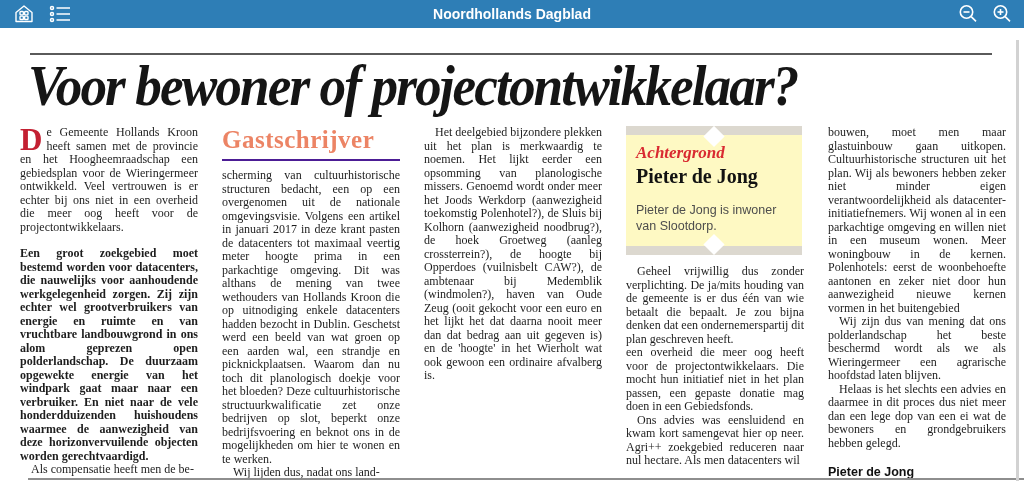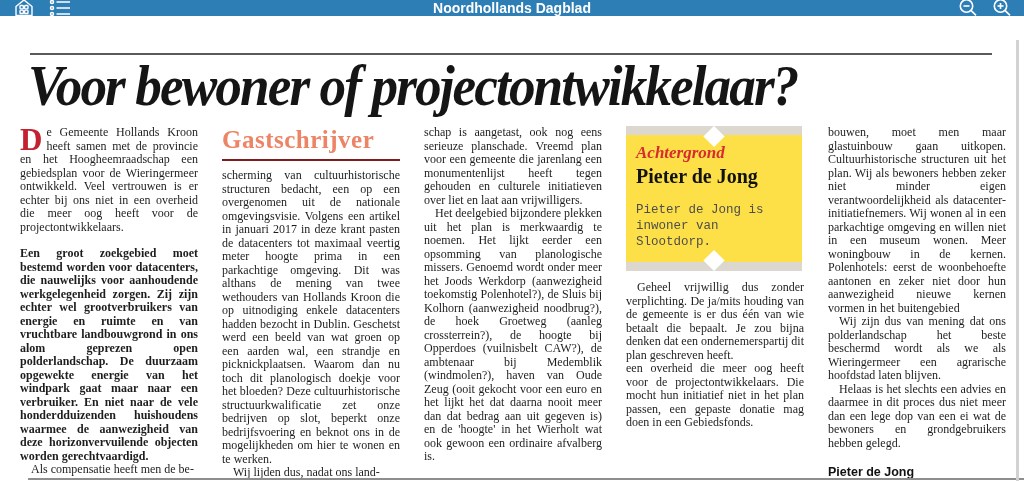--- a/index.html
+++ b/index.html
@@ -10,21 +10,21 @@
     --band:#dcd8cf;
     --ink:#1d1d1d;
     --rule:#8e8e8e;
   }
   *{box-sizing:border-box;margin:0;padding:0;}
   html,body{width:1024px;height:481px;overflow:hidden;background:#ffffff;}
   body{font-family:"Liberation Serif",serif;position:relative;}
 
   
   .topbar{
-    position:absolute;top:0;left:0;width:1024px;height:16px;
+    position:absolute;top:0;left:0;width:1024px;height:28px;
     background:var(--topbar-bg);display:flex;align-items:center;
   }
   .topbar .icon-btn{
     width:28px;height:26px;border:none;background:transparent;cursor:pointer;
     display:flex;align-items:center;justify-content:center;padding:0;
   }
   .topbar .left-icons{display:flex;gap:8px;margin-left:10px;}
   .topbar .right-icons{display:flex;gap:6px;margin-left:auto;margin-right:8px;}
   .topbar-title{
     position:absolute;left:0;right:0;text-align:center;
@@ -58,43 +58,43 @@
   .dropcap{
     float:left;color:var(--accent-red);font-weight:bold;
     font-size:31px;line-height:26px;padding:1px 4px 0 0;
   }
 
   
   .kicker{
     font-family:"Liberation Serif",serif;font-weight:bold;
     font-size:25px;line-height:27px;color:var(--accent-coral);
     letter-spacing:0.5px;
-    border-bottom:2px solid #7f1d1d;padding-bottom:6px;margin-bottom:8px;
+    border-bottom:2px solid #4c1d95;padding-bottom:6px;margin-bottom:8px;
   }
 
   
   .infobox{width:176px;margin-bottom:10px;}
   .band{position:relative;height:9px;background:var(--band);overflow:visible;}
   .band .notch{
     position:absolute;left:50%;width:15px;height:15px;background:#ffffff;
     transform:translateX(-50%) rotate(45deg);
   }
   .band-top .notch{top:3px;}
   .band-bottom .notch{bottom:3px;}
-  .infobox-body{padding:8px 4px 12px 10px;background:#fde047;}
+  .infobox-body{padding:8px 4px 12px 10px;background:#fef9c3;}
   .infobox-label{
     font-family:"Liberation Serif",serif;font-style:italic;font-weight:bold;
     font-size:17px;line-height:20px;color:var(--label-red);
   }
   .infobox-author{
     font-family:"Liberation Serif",serif;font-weight:bold;
     font-size:20px;line-height:23px;color:#121212;margin-top:2px;
   }
   .infobox-bio{
-    font-family:Liberation Mono, monospace;font-size:12.5px;line-height:16px;
+    font-family:Liberation Sans, sans-serif;font-size:12.5px;line-height:16px;
     color:#4d4d4d;margin-top:14px;width:150px;
   }
 
   .signature{
     font-family:"Liberation Sans",sans-serif;font-weight:bold;
     font-size:12.5px;color:#111;margin-top:15px;
   }
 
   
   .bottom-rule{position:absolute;left:28px;right:0;top:438px;height:2px;background:var(--rule);}
@@ -165,40 +165,40 @@
       <p class="para indent">Als compensatie heeft men de be-</p>
     </div>
 
     <div class="col">
       <h2 class="kicker">Gastschrijver</h2>
       <p class="para">scherming van cultuurhistorische structuren bedacht, een op een overgenomen uit de nationale omgevingsvisie. Volgens een artikel in januari 2017 in deze krant pasten de datacenters tot maximaal veertig meter hoogte prima in een parkachtige omgeving. Dit was althans de mening van twee wethouders van Hollands Kroon die op uitnodiging enkele datacenters hadden bezocht in Dublin. Geschetst werd een beeld van wat groen op een aarden wal, een strandje en picknickplaatsen. Waarom dan nu toch dit planologisch doekje voor het bloeden? Deze cultuurhistorische structuurkwalificatie zet onze bedrijven op slot, beperkt onze bedrijfsvoering en beknot ons in de mogelijkheden om hier te wonen en te werken.</p>
       <p class="para indent">Wij lijden dus, nadat ons land-</p>
     </div>
 
     <div class="col">
-      <p class="para">schap is aangetast, ook nog eens serieuze planschade. Vreemd plan voor een gemeente die jarenlang een monumentenlijst heeft tegen gehouden en culturele initiatieven over liet en laat aan vrijwilligers.</p>
       <p class="para indent">Het deelgebied bijzondere plekken uit het plan is merkwaardig te noemen. Het lijkt eerder een opsomming van planologische missers. Genoemd wordt onder meer het Joods Werkdorp (aanwezigheid toekomstig Polenhotel?), de Sluis bij Kolhorn (aanwezigheid noodbrug?), de hoek Groetweg (aanleg crossterrein?), de hoogte bij Opperdoes (vuilnisbelt CAW?), de ambtenaar bij Medemblik (windmolen?), haven van Oude Zeug (ooit gekocht voor een euro en het lijkt het dat daarna nooit meer dan dat bedrag aan uit gegeven is) en de 'hoogte' in het Wierholt wat ook gewoon een ordinaire afvalberg is.</p>
     </div>
 
     <div class="col">
       <aside class="infobox">
         <div class="band band-top">
             <span class="notch"></span>
           </div>
         <div class="infobox-body">
           <div class="infobox-label">Achtergrond</div>
           <div class="infobox-author">Pieter de Jong</div>
           <div class="infobox-bio">Pieter de Jong is inwoner van Slootdorp.</div>
         </div>
         <div class="band band-bottom">
             <span class="notch"></span>
           </div>
       </aside>
       <p class="para indent">Geheel vrijwillig dus zonder verplichting. De ja/mits houding van de gemeente is er dus één van wie betaalt die bepaalt. Je zou bijna denken dat een ondernemerspartij dit plan geschreven heeft.</p>
       <p class="para">een overheid die meer oog heeft voor de projectontwikkelaars. Die mocht hun initiatief niet in het plan passen, een gepaste donatie mag doen in een Gebiedsfonds.</p>
+      <p class="para indent">Ons advies was eensluidend en kwam kort samengevat hier op neer. Agri++ zoekgebied reduceren naar nul hectare. Als men datacenters wil</p>
     </div>
 
     <div class="col">
       <p class="para">bouwen, moet men maar glastuinbouw gaan uitkopen. Cultuurhistorische structuren uit het plan. Wij als bewoners hebben zeker niet minder eigen verantwoordelijkheid als datacenter-initiatiefnemers. Wij wonen al in een parkachtige omgeving en willen niet in een museum wonen. Meer woningbouw in de kernen. Polenhotels: eerst de woonbehoefte aantonen en zeker niet door hun aanwezigheid nieuwe kernen vormen in het buitengebied</p>
       <p class="para indent">Wij zijn dus van mening dat ons polderlandschap het beste beschermd wordt als we als Wieringermeer een agrarische hoofdstad laten blijven.</p>
       <p class="para indent">Helaas is het slechts een advies en daarmee in dit proces dus niet meer dan een lege dop van een ei wat de bewoners en grondgebruikers hebben gelegd.</p>
       <p class="signature">Pieter de Jong</p>
     </div>
 
   </div>

